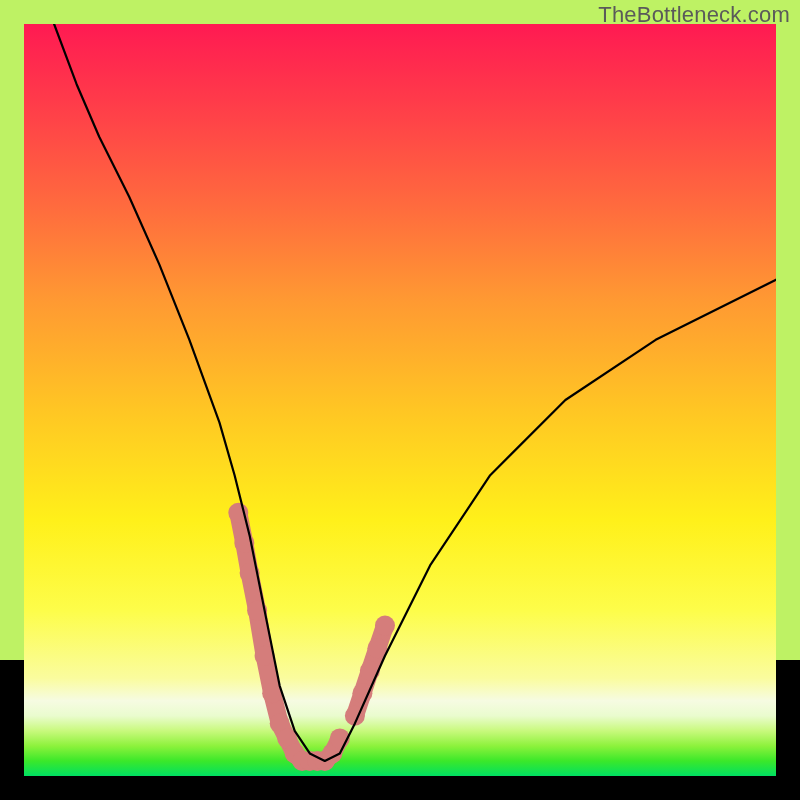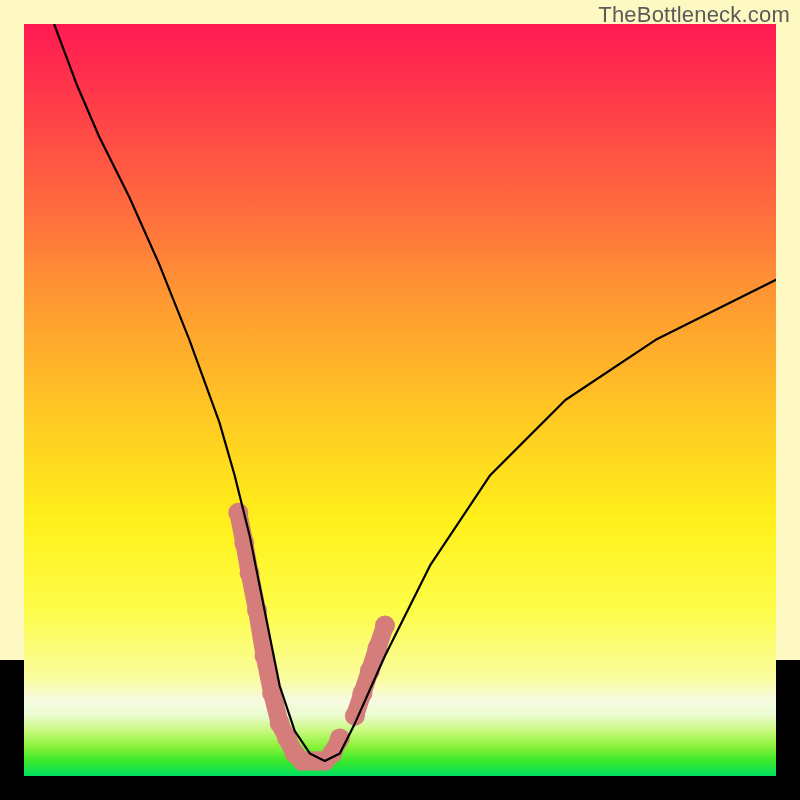--- a/index.html
+++ b/index.html
@@ -10,21 +10,21 @@
     overflow: hidden;
     background: #000;
     font-family: Arial, Helvetica, sans-serif;
   }
   .frame {
     position: absolute;
     top: 0;
     left: 0;
     width: 800px;
     height: 660px;
-    background: #fef9c3;
+    background: #bef264;
     text-align: center;
   }
   .plot-area {
     position: absolute;
     top: 24px;
     left: 24px;
     width: 752px;
     height: 752px;
     overflow: hidden;
   }

